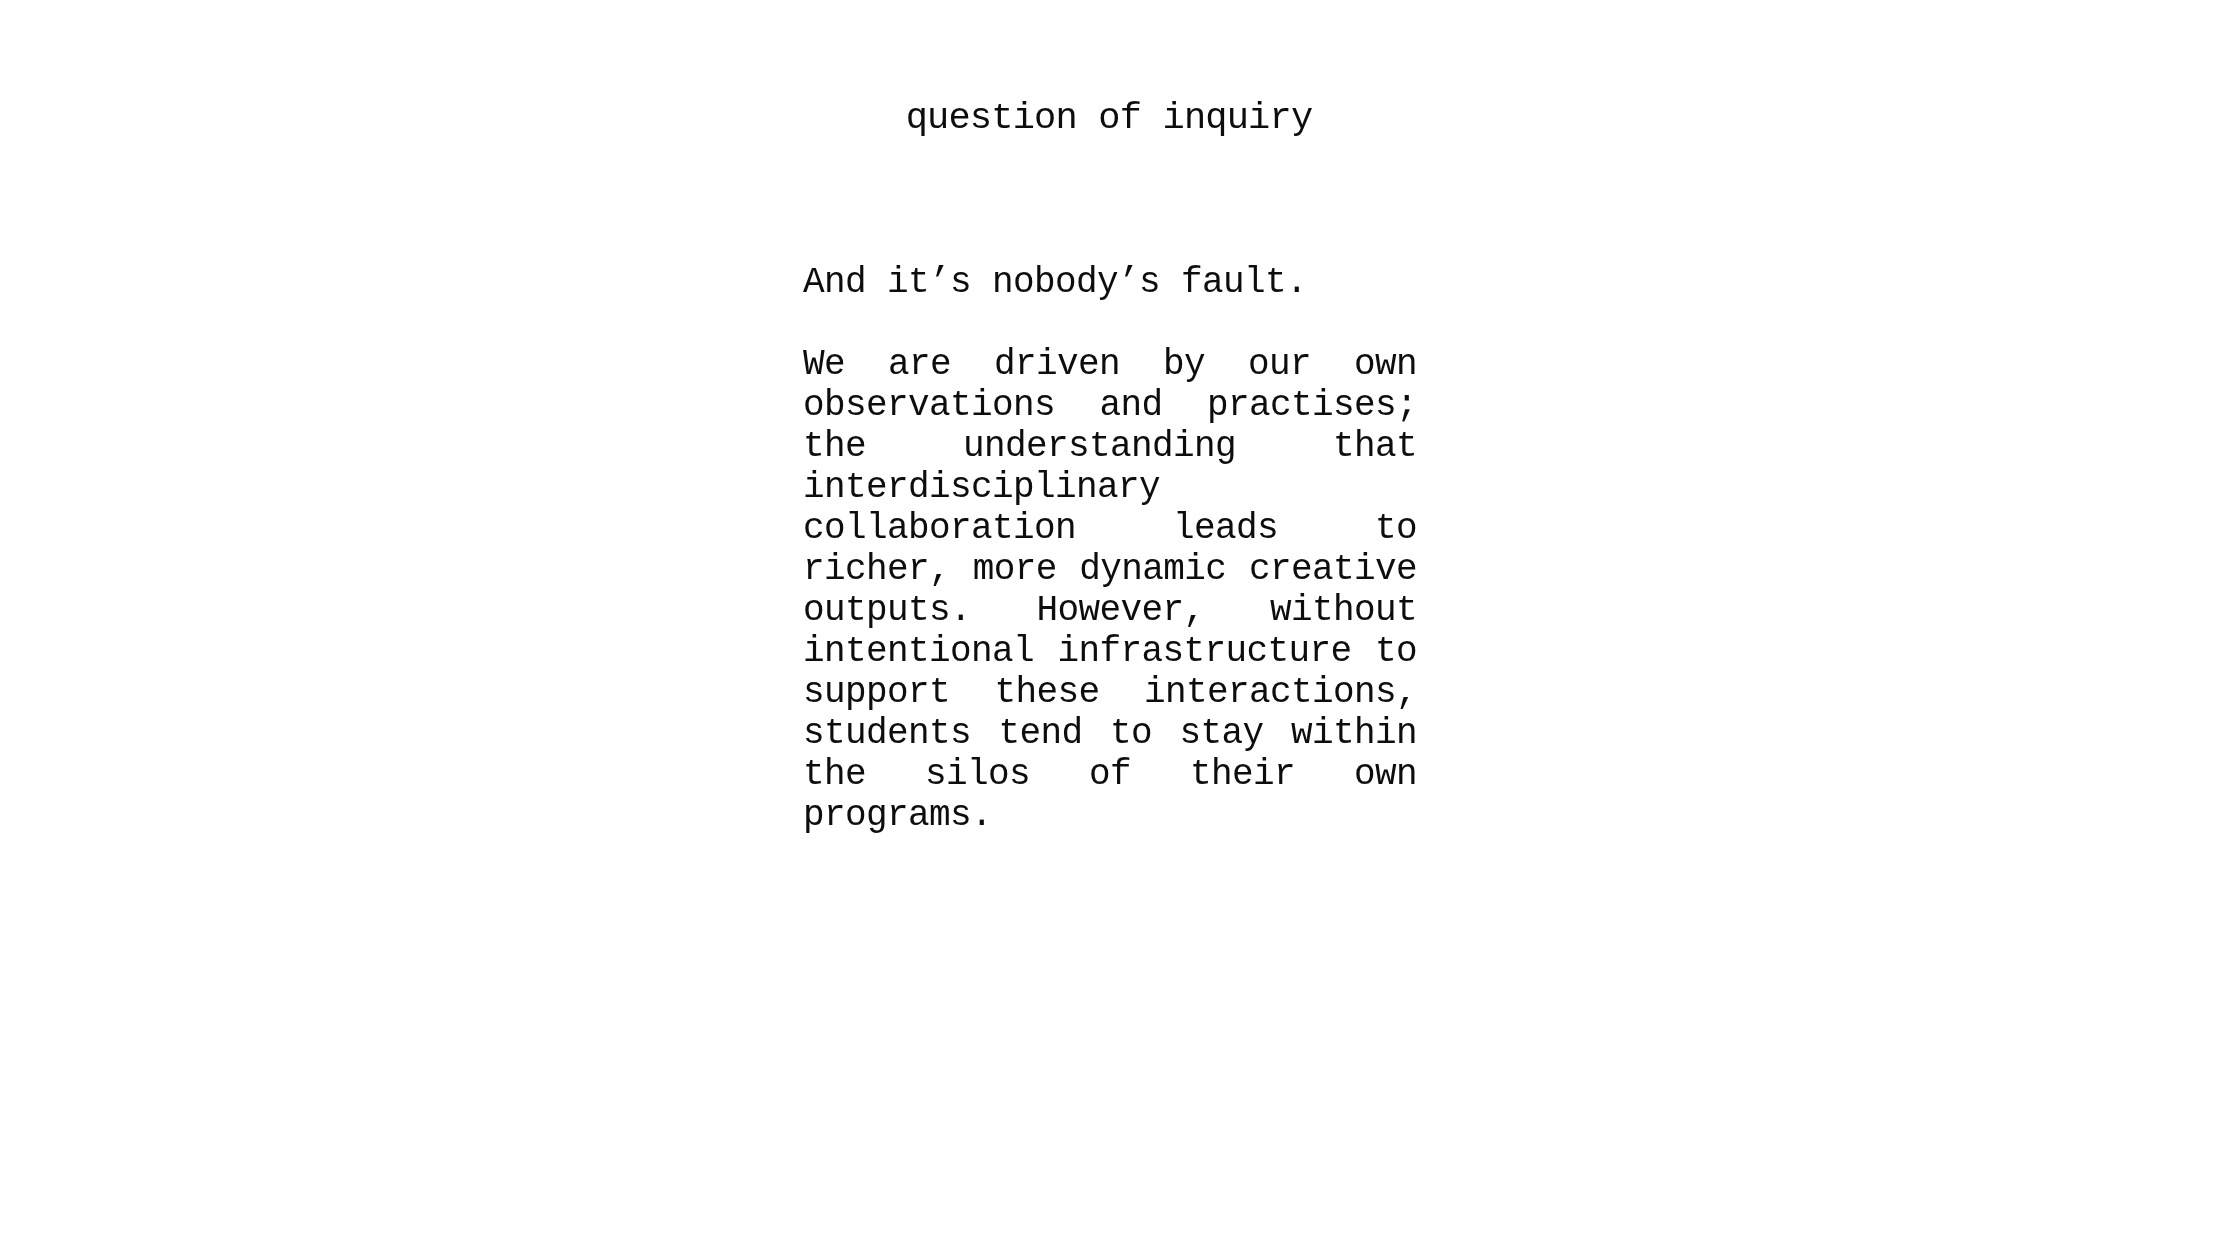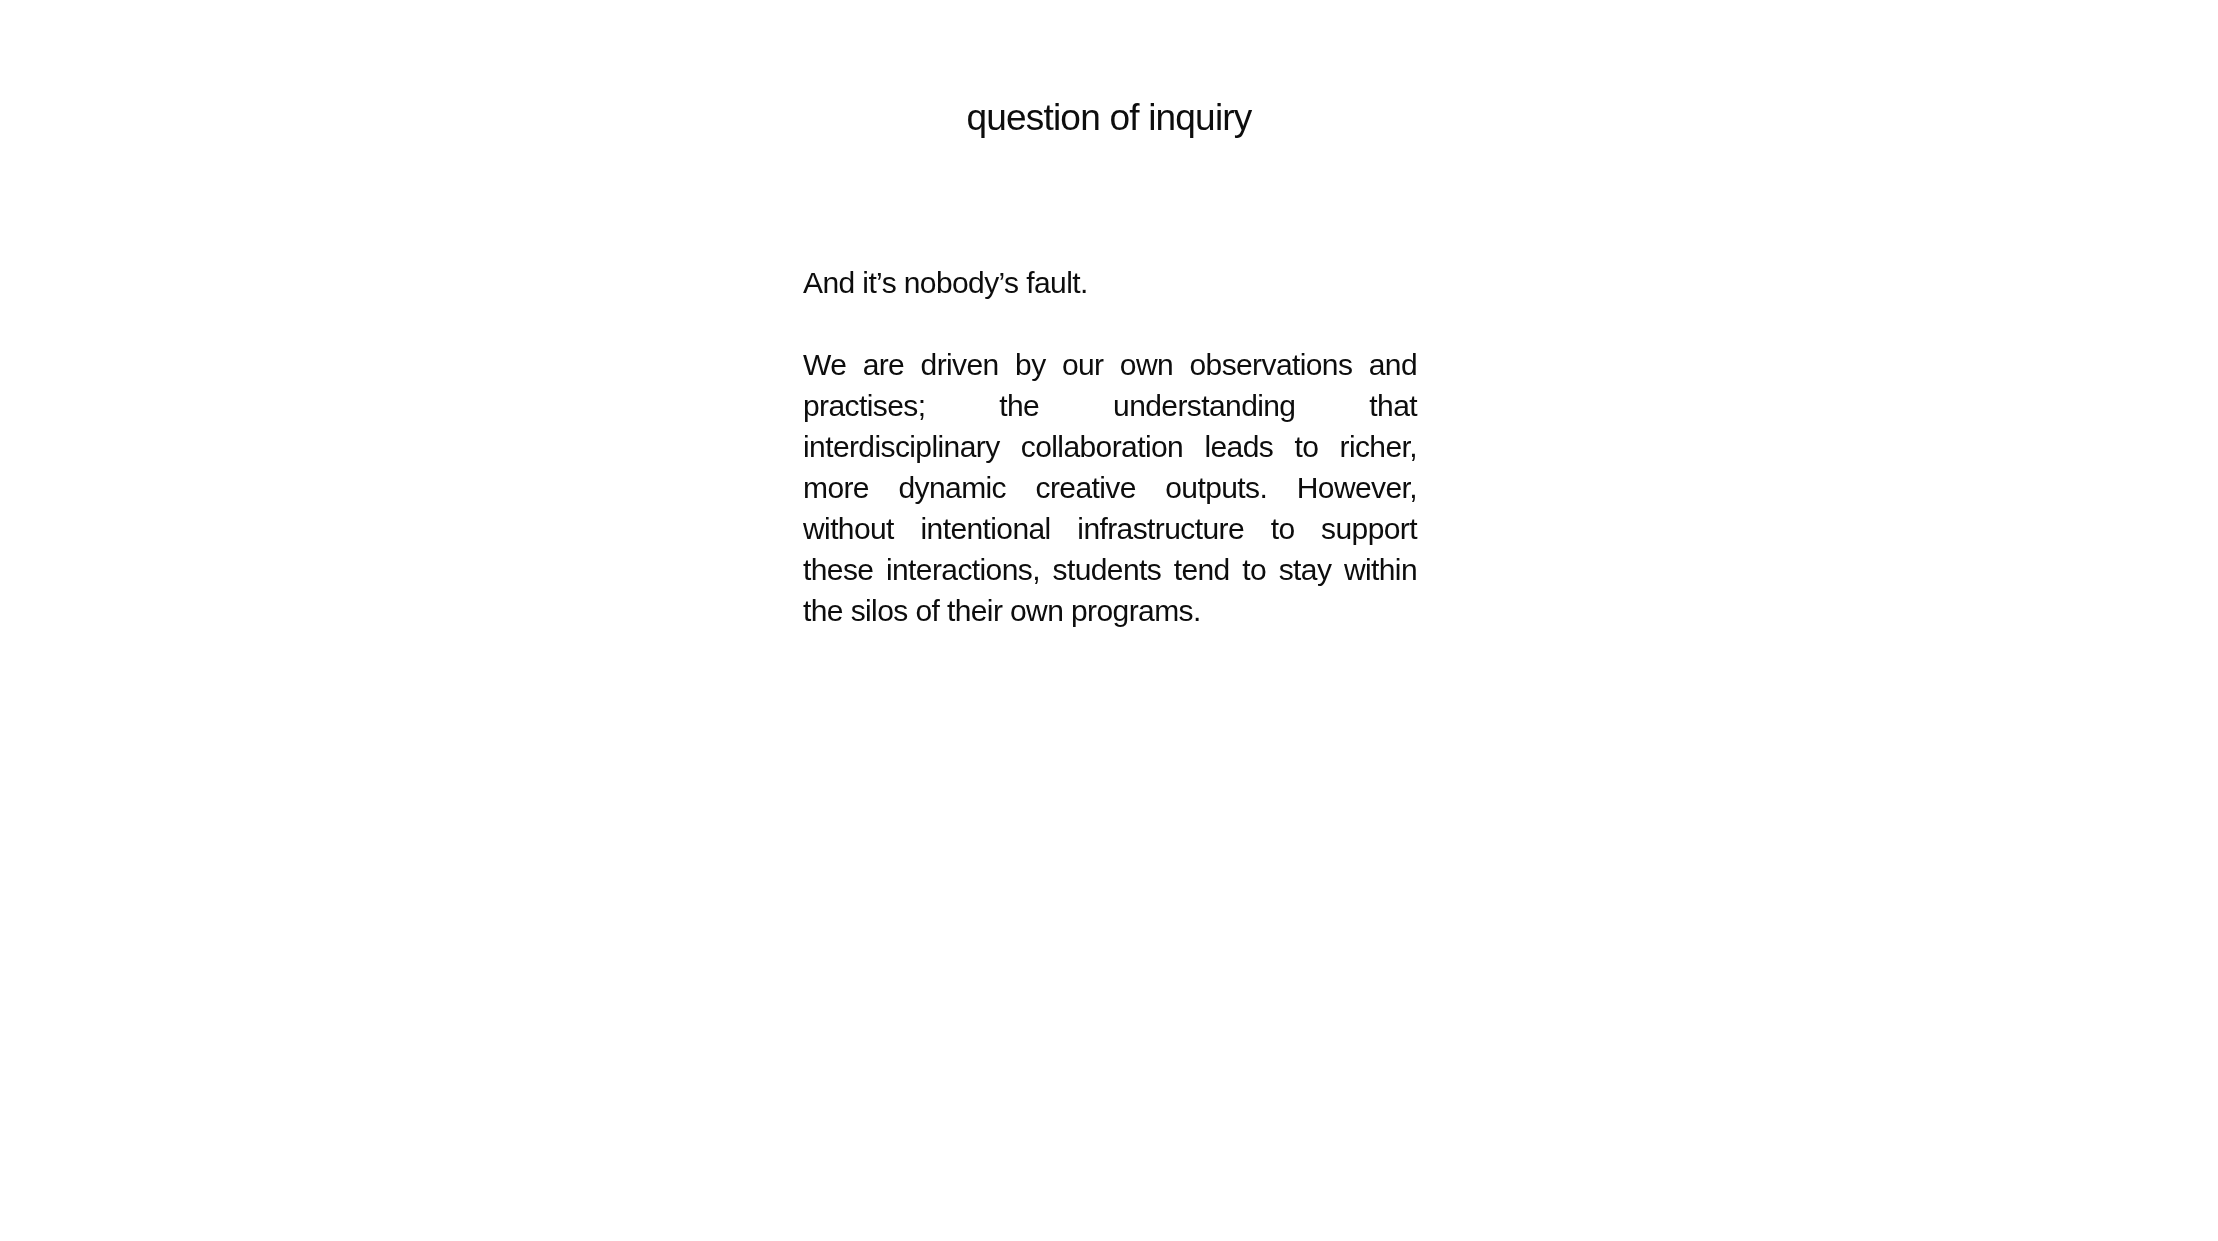--- a/index.html
+++ b/index.html
@@ -1,15 +1,15 @@
 <!DOCTYPE html>
 <html style="--bg: #ffffff; --ink: #0d0d0d; --accent: #8fd06f;"><head>
 <meta charset="utf-8">
 <style>
-  * { margin: 0; padding: 0; box-sizing: border-box; }
+  * { margin: 0; padding: 0; box-sizing: border-box; font-family: Liberation Mono, monospace; }
   html, body { background: #ffffff; }
   body {
     width: 2218px;
     height: 1241px;
     position: relative;
     overflow: hidden;
     font-family: "Liberation Sans", sans-serif;
     background: var(--bg, #ffffff);
   }
   .slide {
@@ -26,21 +26,21 @@
     font-size: 37px;
     line-height: 42px;
     letter-spacing: -0.8px;
     color: var(--ink, #0d0d0d);
   }
   .text-column {
     position: absolute;
     left: 803px;
     top: 262px;
     width: 614px;
-    font-size: 30px;
+    font-size: 36px;
     line-height: 41px;
     letter-spacing: -0.6px;
     color: var(--ink, #0d0d0d);
   }
   .para {
     text-align: justify;
     margin-bottom: 41px;
   }
   .para:last-child { margin-bottom: 0; }
   .para[data-color="green"] { color: var(--accent, #8fd06f); }

